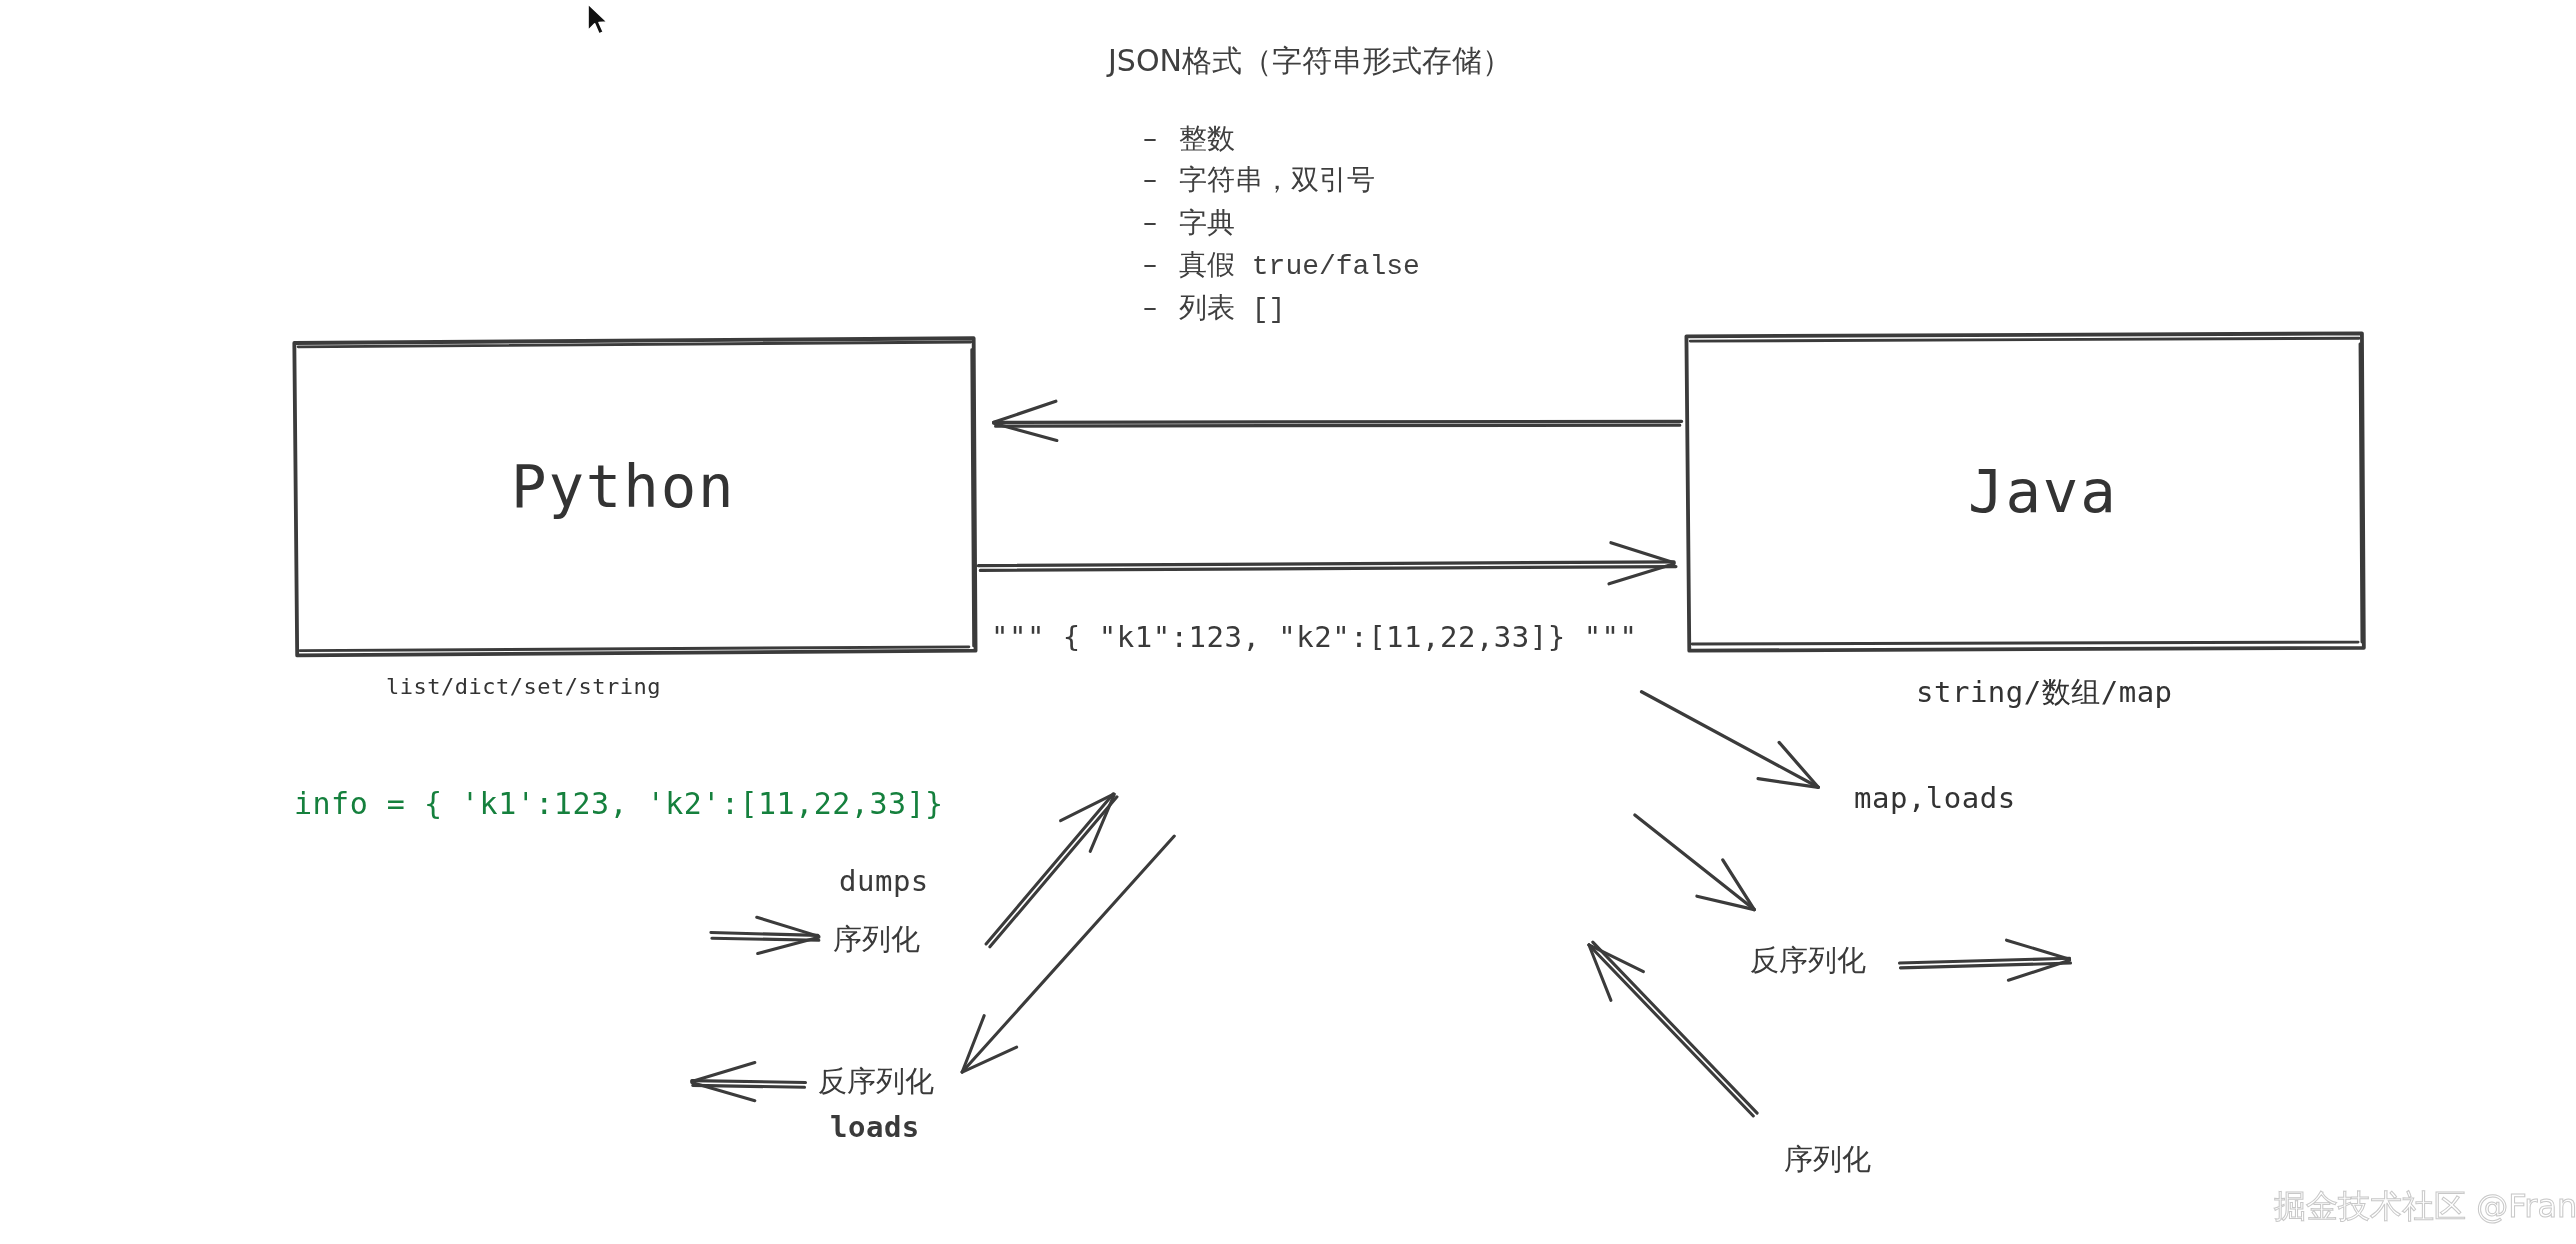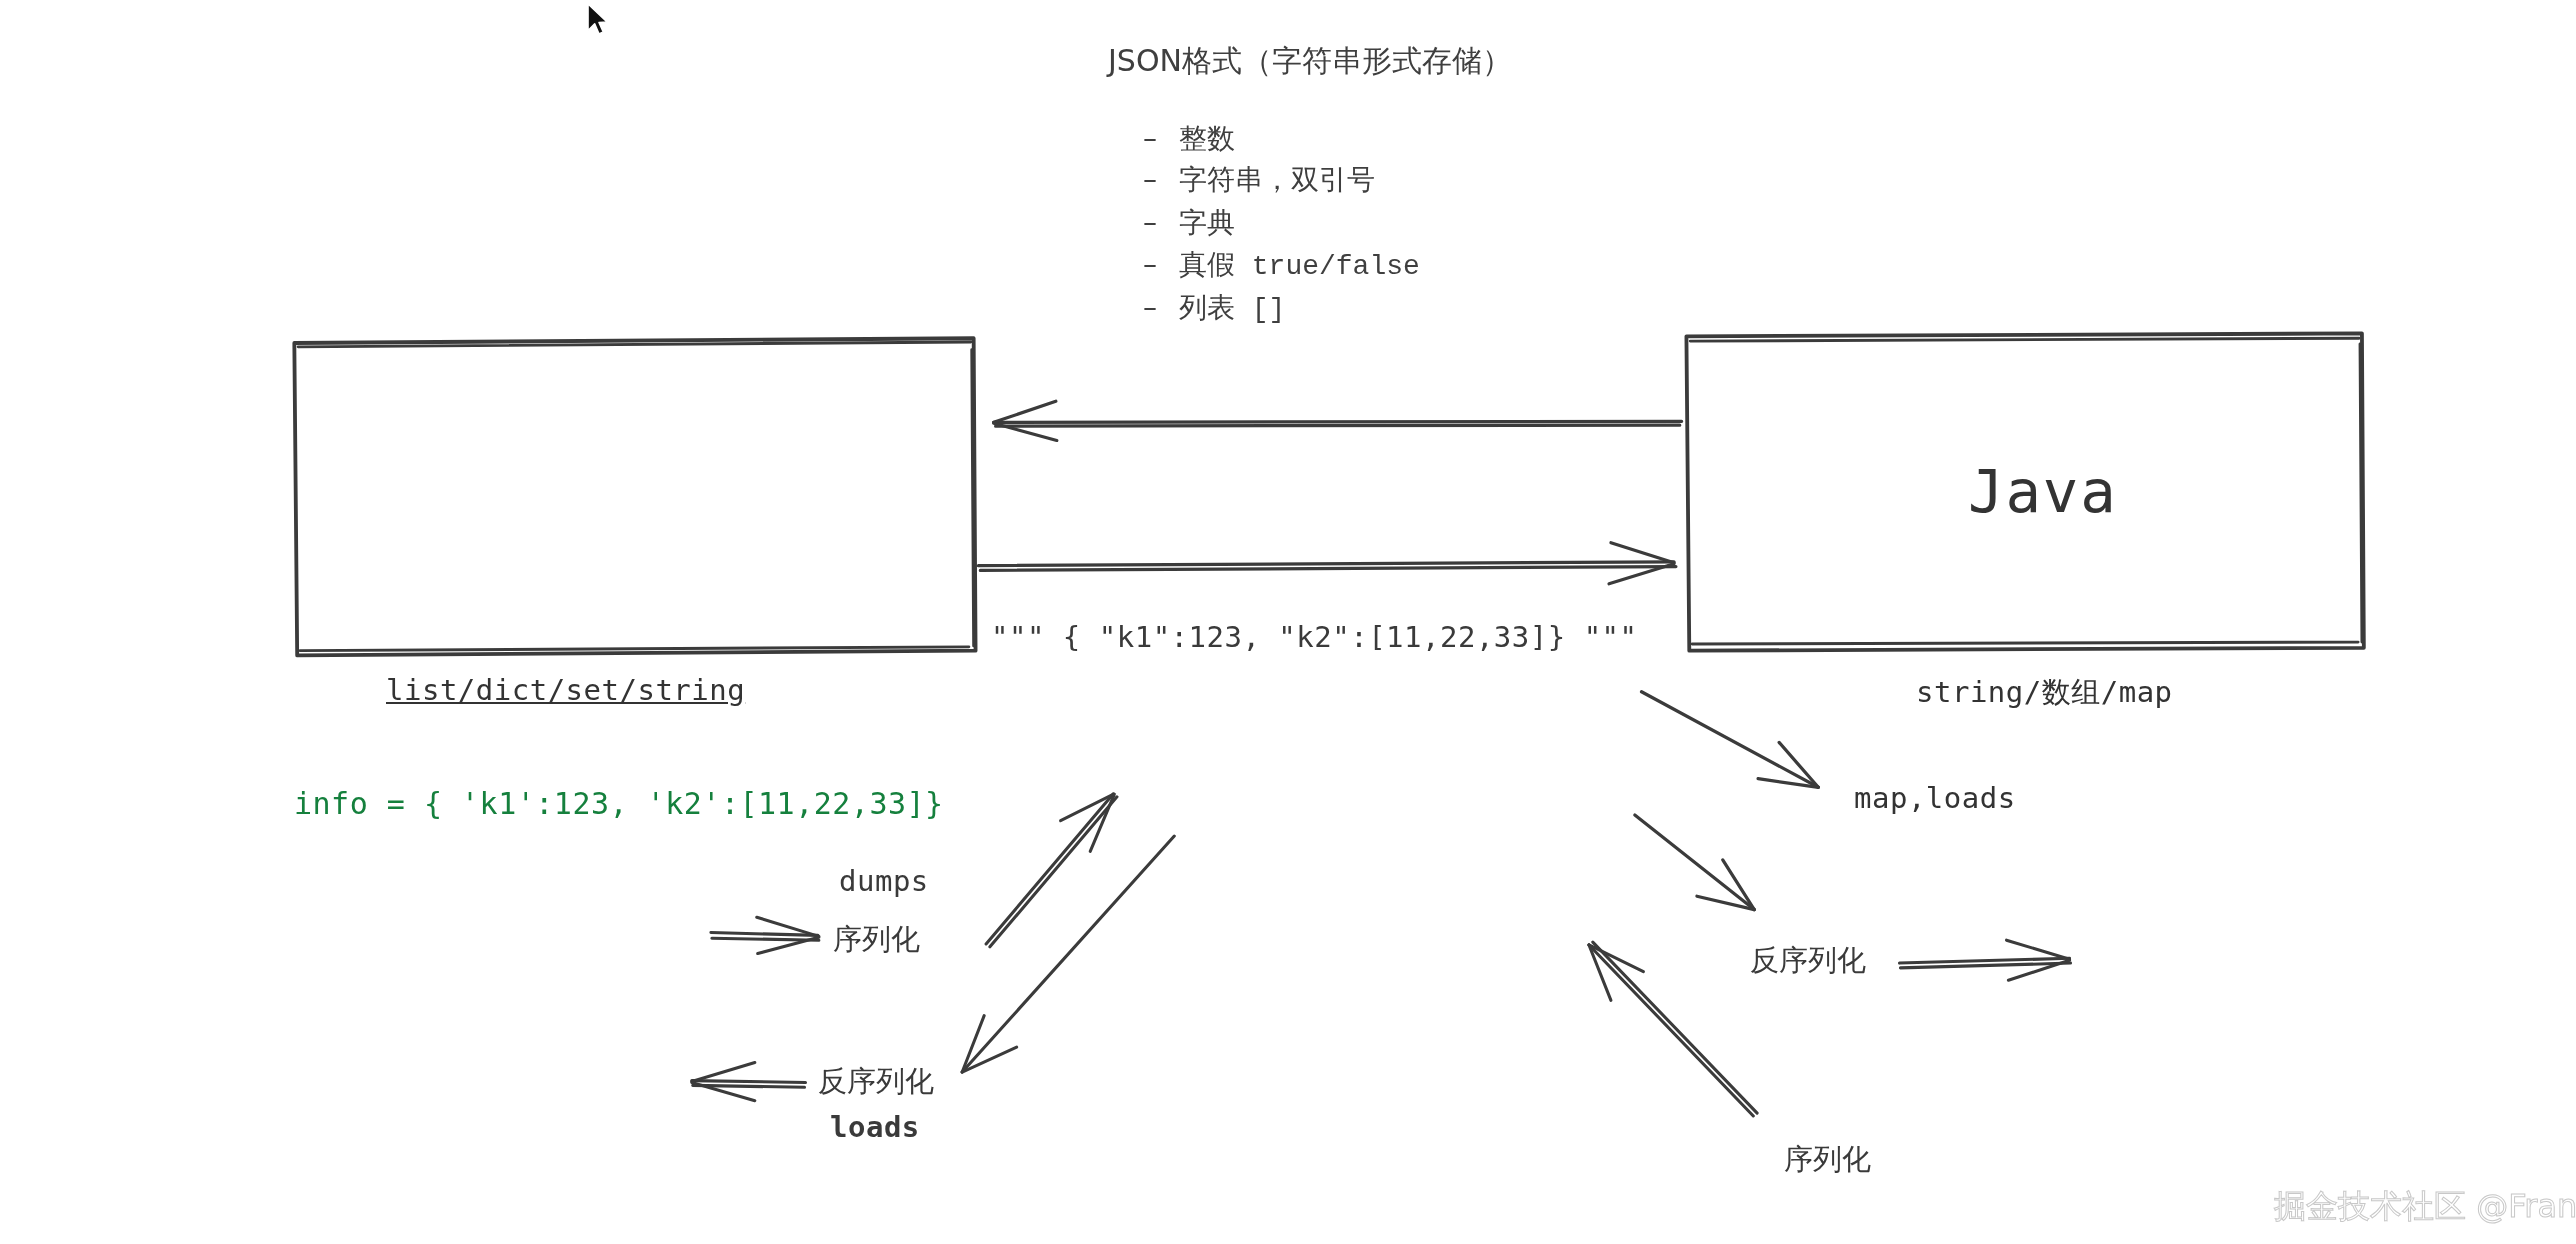--- a/index.html
+++ b/index.html
@@ -76,23 +76,22 @@
   
   #json-string {
     left: 991px;
     top: 623px;
     font-size: 29px;
     color: #3a3a3a;
   }
   #python-types {
     left: 386px;
     top: 676px;
-    font-size: 29px;
+    font-size: 22px;
     color: #333333;
-    text-decoration: underline;
   }
   #java-types {
     left: 1916px;
     top: 678px;
     font-size: 29px;
     color: #333333;
   }
   #info-line {
     left: 294px;
     top: 789px;
@@ -280,20 +279,21 @@
   </div>
   <div class="bullet-row" style="top:246px;">
     <span class="bullet-dash">–</span>
     <span class="bullet-label">真假 true/false</span>
   </div>
   <div class="bullet-row" style="top:289px;">
     <span class="bullet-dash">–</span>
     <span class="bullet-label">列表 []</span>
   </div>
 
+  <div class="box-label" id="python-label">Python</div>
   <div class="box-label" id="java-label">Java</div>
 
   <div class="txt mono" id="json-string">""" { "k1":123, "k2":[11,22,33]} """</div>
 
   <div class="txt mono" id="python-types">list/dict/set/string</div>
 
   <div class="txt mono" id="java-types">string/数组/map</div>
 
   <div class="txt mono" id="info-line">info = { 'k1':123, 'k2':[11,22,33]}</div>
 

